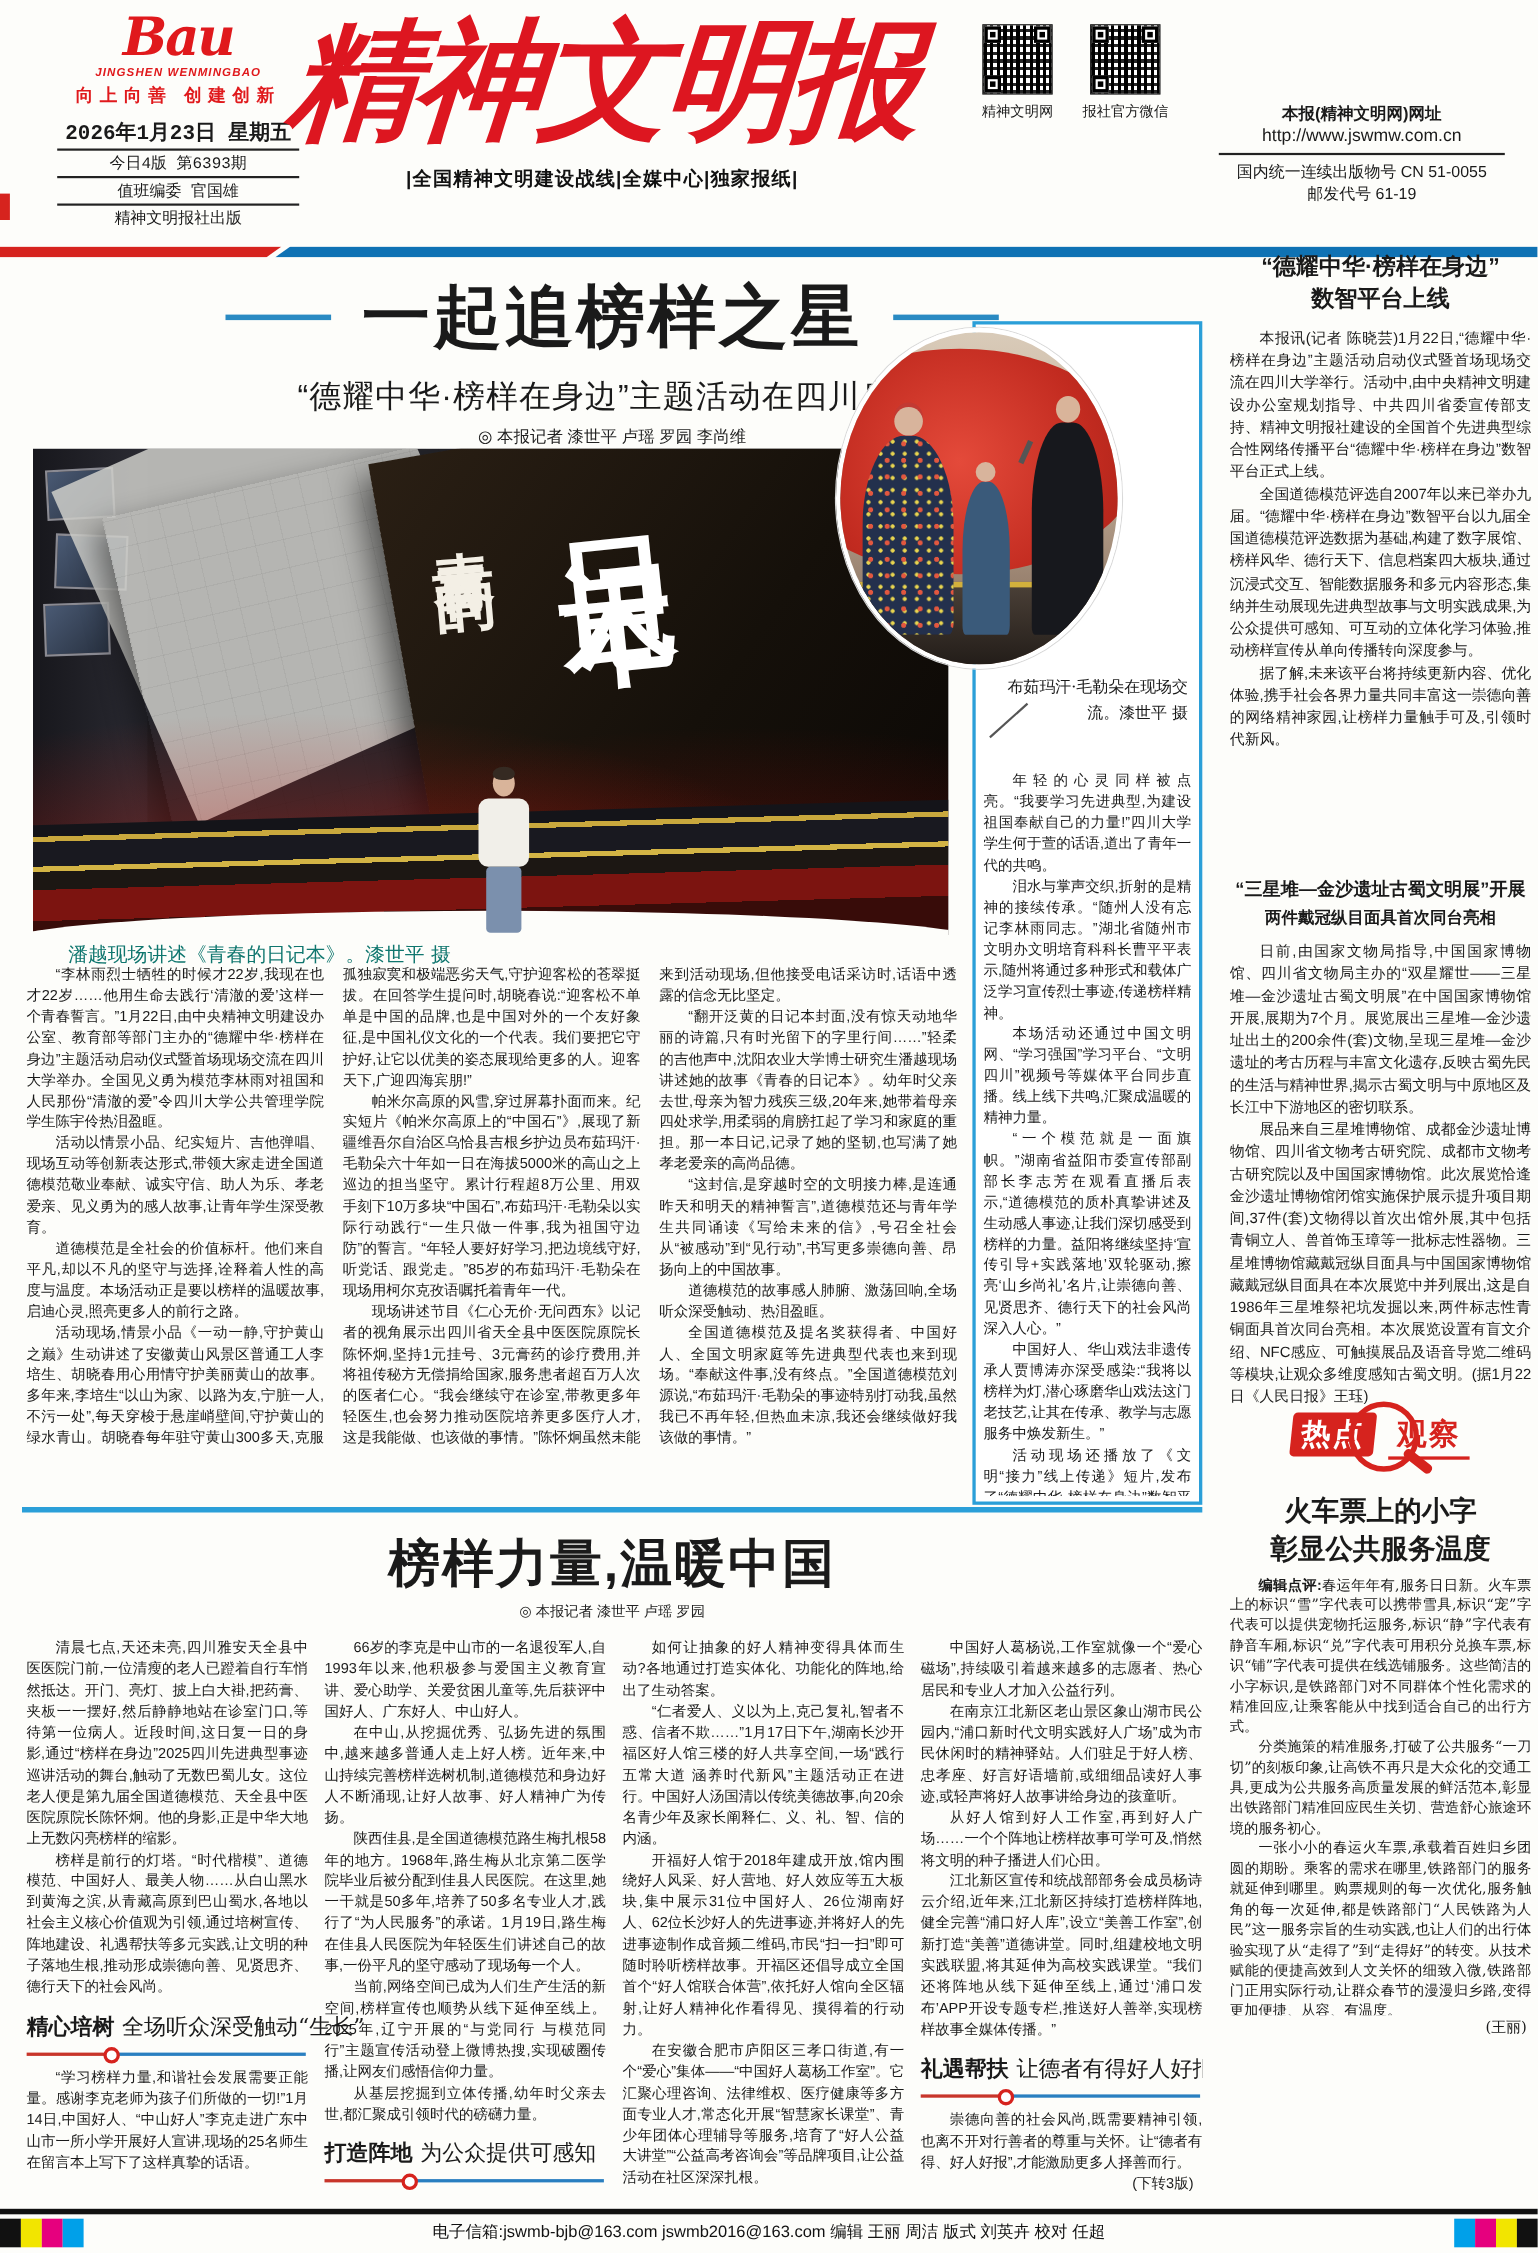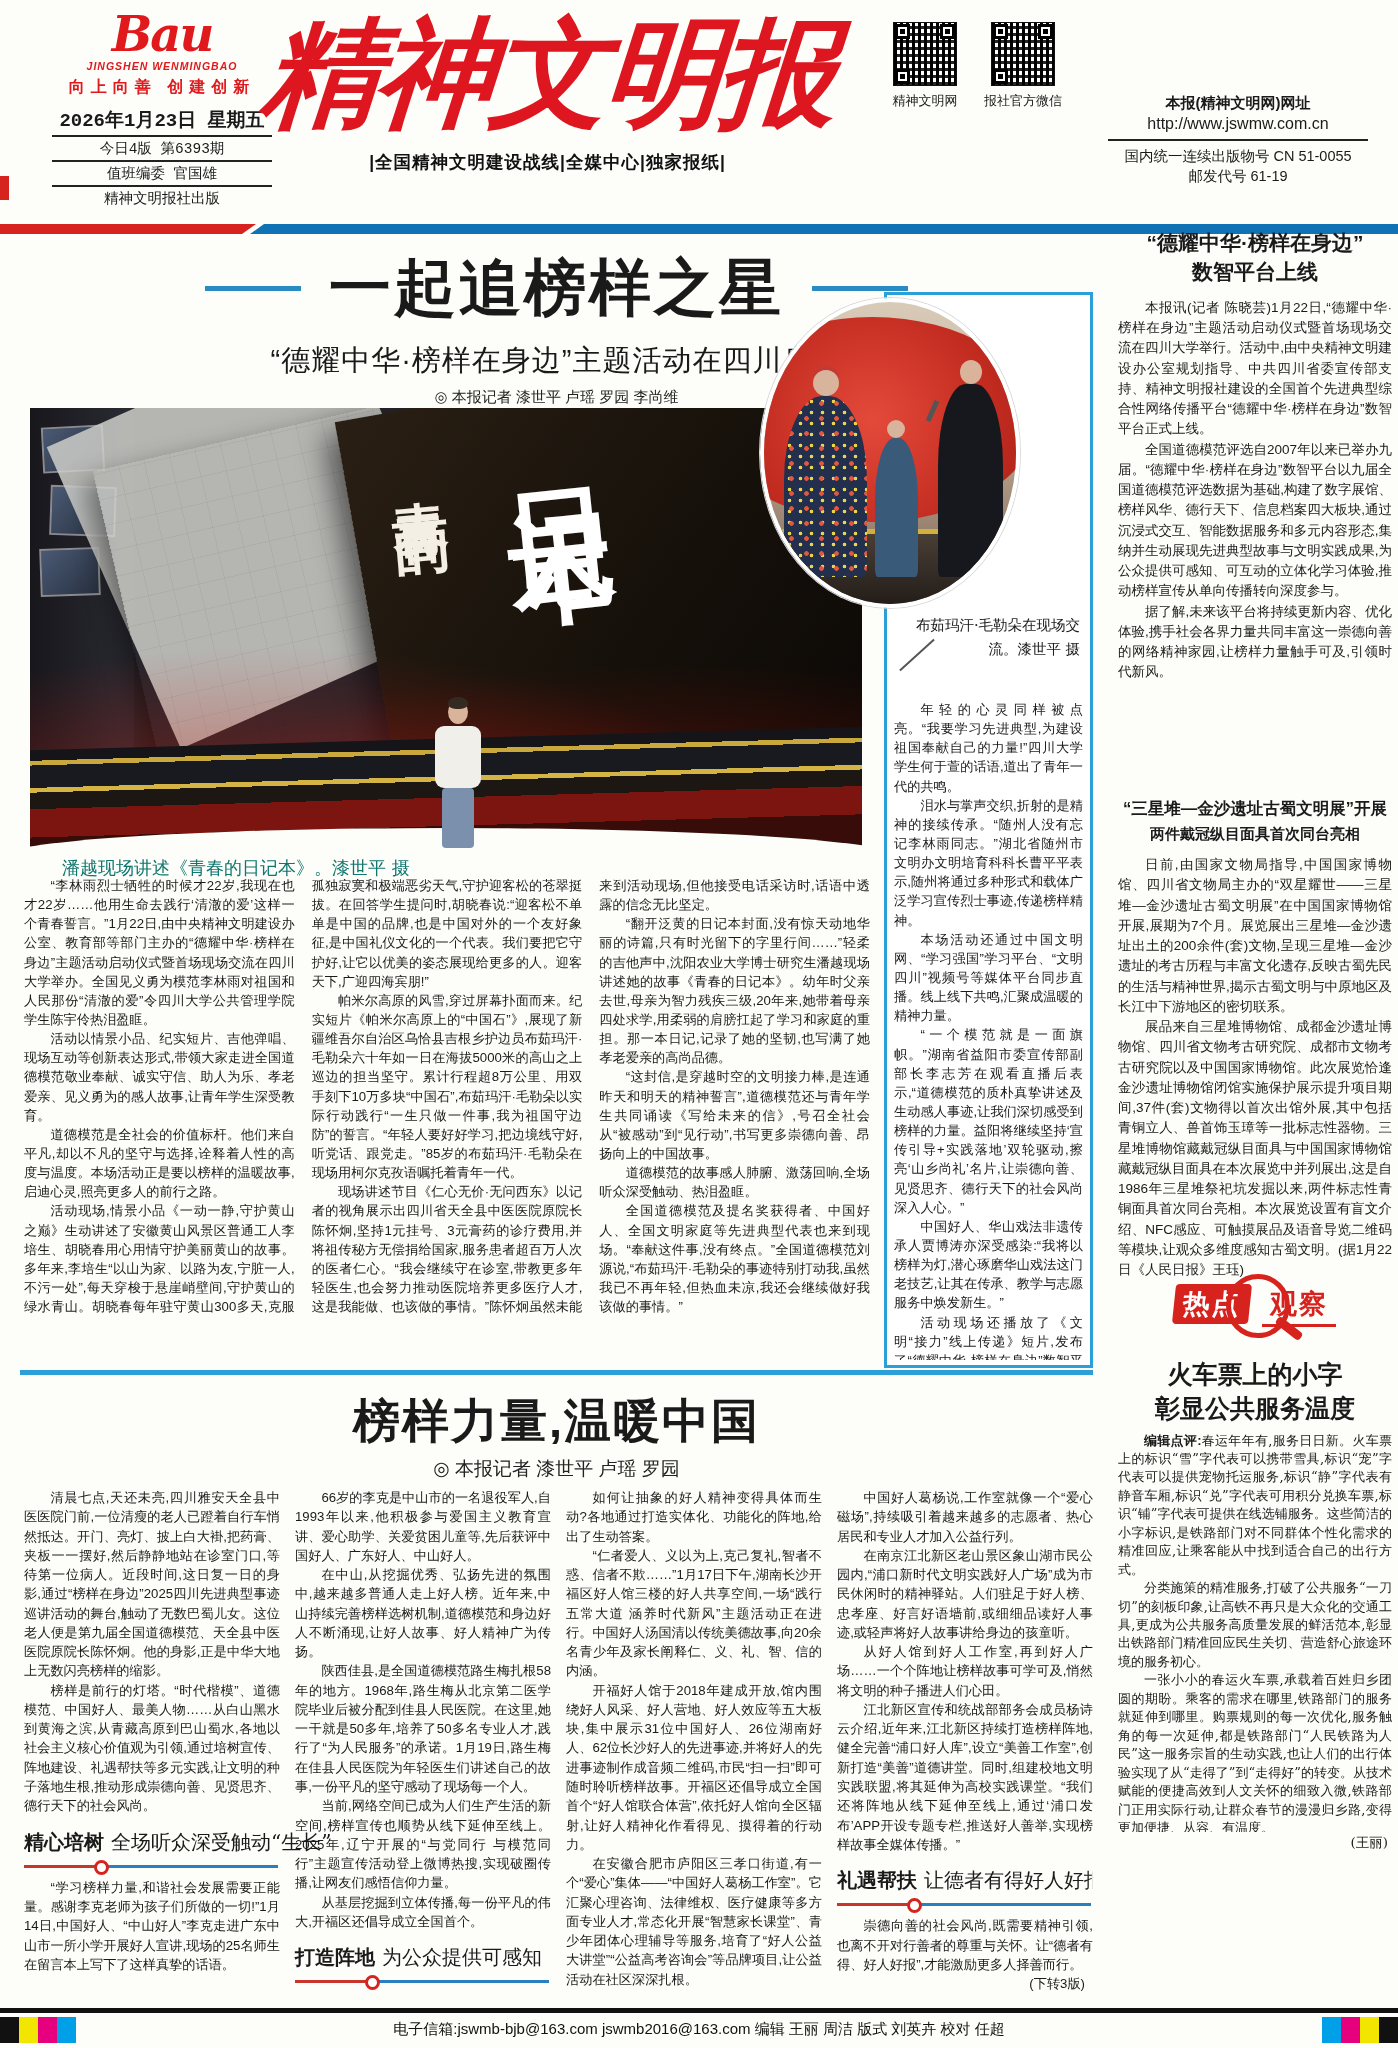--- a/index.html
+++ b/index.html
@@ -104,21 +104,21 @@
          overflow:hidden;font-size:13.2px;line-height:1.45;text-align:justify;}
   .boxcol{position:absolute;left:894px;top:700px;width:189px;height:660px;overflow:hidden;
           font-size:13.2px;line-height:1.45;text-align:justify;z-index:6;}
   .para{margin:0;text-indent:2em;}
   .para.cont{text-align:right;text-indent:0;padding-right:8px;}
   .para.kai{font-family:"DejaVu Serif",serif;font-size:13px;line-height:1.42;}
   .para.kai b{font-family:"Liberation Sans",sans-serif;}
   .sep-blue{position:absolute;left:20px;top:1370px;width:1073px;height:5px;background:#2b9fd8;}
   
   .s2-head{position:absolute;left:20px;top:1390px;width:1073px;text-align:center;font-size:47px;font-weight:900;letter-spacing:2px;}
-  .s2-byline{position:absolute;left:20px;top:1456px;width:1073px;text-align:center;font-size:19px;color:#222;}
+  .s2-byline{position:absolute;left:20px;top:1456px;width:1073px;text-align:center;font-size:13px;color:#222;}
   .s2-body{position:absolute;left:24px;top:1488px;width:1069px;height:518px;column-count:4;column-gap:15px;
            overflow:hidden;font-size:13.2px;line-height:1.46;text-align:justify;}
   .sec-head{break-inside:avoid;margin:12px 0 0;font-size:20px;white-space:nowrap;}
   .sec-head .st{font-weight:900;}
   .sec-head .sr{font-family:"DejaVu Serif",serif;margin-left:7px;}
   .sec-line{break-inside:avoid;height:3px;margin:8px 2px 10px 0;position:relative;
             background:linear-gradient(90deg,#c8352a 0 30%,#2a7fc0 30% 100%);}
   .sec-line::after{content:"";position:absolute;left:calc(30% - 6px);top:-5px;width:9px;height:9px;border:3px solid #d6231e;
                    border-radius:50%;background:#fff;}
   
@@ -265,21 +265,21 @@
 <div class="s2-body">
     <p class="para">清晨七点,天还未亮,四川雅安天全县中医医院门前,一位清瘦的老人已蹬着自行车悄然抵达。开门、亮灯、披上白大褂,把药膏、夹板一一摆好,然后静静地站在诊室门口,等待第一位病人。近段时间,这日复一日的身影,通过“榜样在身边”2025四川先进典型事迹巡讲活动的舞台,触动了无数巴蜀儿女。这位老人便是第九届全国道德模范、天全县中医医院原院长陈怀炯。他的身影,正是中华大地上无数闪亮榜样的缩影。</p>
     <p class="para">榜样是前行的灯塔。“时代楷模”、道德模范、中国好人、最美人物……从白山黑水到黄海之滨,从青藏高原到巴山蜀水,各地以社会主义核心价值观为引领,通过培树宣传、阵地建设、礼遇帮扶等多元实践,让文明的种子落地生根,推动形成崇德向善、见贤思齐、德行天下的社会风尚。</p>
     <div class="sec-head"><span class="st">精心培树</span><span class="sr">全场听众深受触动“生长”</span></div>
     <div class="sec-line"></div>
     <p class="para">“学习榜样力量,和谐社会发展需要正能量。感谢李克老师为孩子们所做的一切!”1月14日,中国好人、“中山好人”李克走进广东中山市一所小学开展好人宣讲,现场的25名师生在留言本上写下了这样真挚的话语。</p>
     <p class="para">66岁的李克是中山市的一名退役军人,自1993年以来,他积极参与爱国主义教育宣讲、爱心助学、关爱贫困儿童等,先后获评中国好人、广东好人、中山好人。</p>
     <p class="para">在中山,从挖掘优秀、弘扬先进的氛围中,越来越多普通人走上好人榜。近年来,中山持续完善榜样选树机制,道德模范和身边好人不断涌现,让好人故事、好人精神广为传扬。</p>
     <p class="para">陕西佳县,是全国道德模范路生梅扎根58年的地方。1968年,路生梅从北京第二医学院毕业后被分配到佳县人民医院。在这里,她一干就是50多年,培养了50多名专业人才,践行了“为人民服务”的承诺。1月19日,路生梅在佳县人民医院为年轻医生们讲述自己的故事,一份平凡的坚守感动了现场每一个人。</p>
     <p class="para">当前,网络空间已成为人们生产生活的新空间,榜样宣传也顺势从线下延伸至线上。2025年,辽宁开展的“与党同行 与模范同行”主题宣传活动登上微博热搜,实现破圈传播,让网友们感悟信仰力量。</p>
-    <p class="para">从基层挖掘到立体传播,每一份平凡的伟大,开福区还倡导成立全国首个。</p>
+    <p class="para">从基层挖掘到立体传播,幼年时父亲去世,都汇聚成引领时代的磅礴力量。</p>
     <div class="sec-head"><span class="st">打造阵地</span><span class="sr">为公众提供可感知</span></div>
     <div class="sec-line"></div>
     <p class="para">如何让抽象的好人精神变得具体而生动?各地通过打造实体化、功能化的阵地,给出了生动答案。</p>
     <p class="para">“仁者爱人、义以为上,克己复礼,智者不惑、信者不欺……”1月17日下午,湖南长沙开福区好人馆三楼的好人共享空间,一场“践行五常大道 涵养时代新风”主题活动正在进行。中国好人汤国清以传统美德故事,向20余名青少年及家长阐释仁、义、礼、智、信的内涵。</p>
     <p class="para">开福好人馆于2018年建成开放,馆内围绕好人风采、好人营地、好人效应等五大板块,集中展示31位中国好人、26位湖南好人、62位长沙好人的先进事迹,并将好人的先进事迹制作成音频二维码,市民“扫一扫”即可随时聆听榜样故事。开福区还倡导成立全国首个“好人馆联合体营”,依托好人馆向全区辐射,让好人精神化作看得见、摸得着的行动力。</p>
     <p class="para">在安徽合肥市庐阳区三孝口街道,有一个“爱心”集体——“中国好人葛杨工作室”。它汇聚心理咨询、法律维权、医疗健康等多方面专业人才,常态化开展“智慧家长课堂”、青少年团体心理辅导等服务,培育了“好人公益大讲堂”“公益高考咨询会”等品牌项目,让公益活动在社区深深扎根。</p>
     <p class="para">中国好人葛杨说,工作室就像一个“爱心磁场”,持续吸引着越来越多的志愿者、热心居民和专业人才加入公益行列。</p>
     <p class="para">在南京江北新区老山景区象山湖市民公园内,“浦口新时代文明实践好人广场”成为市民休闲时的精神驿站。人们驻足于好人榜、忠孝座、好言好语墙前,或细细品读好人事迹,或轻声将好人故事讲给身边的孩童听。</p>
     <p class="para">从好人馆到好人工作室,再到好人广场……一个个阵地让榜样故事可学可及,悄然将文明的种子播进人们心田。</p>
     <p class="para">江北新区宣传和统战部部务会成员杨诗云介绍,近年来,江北新区持续打造榜样阵地,健全完善“浦口好人库”,设立“美善工作室”,创新打造“美善”道德讲堂。同时,组建校地文明实践联盟,将其延伸为高校实践课堂。“我们还将阵地从线下延伸至线上,通过‘浦口发布’APP开设专题专栏,推送好人善举,实现榜样故事全媒体传播。”</p>

